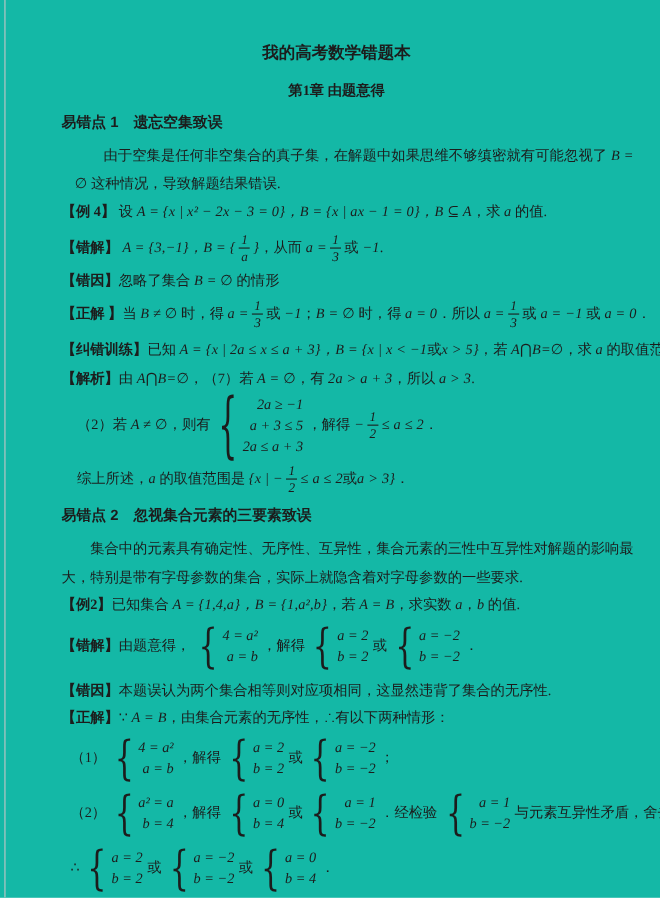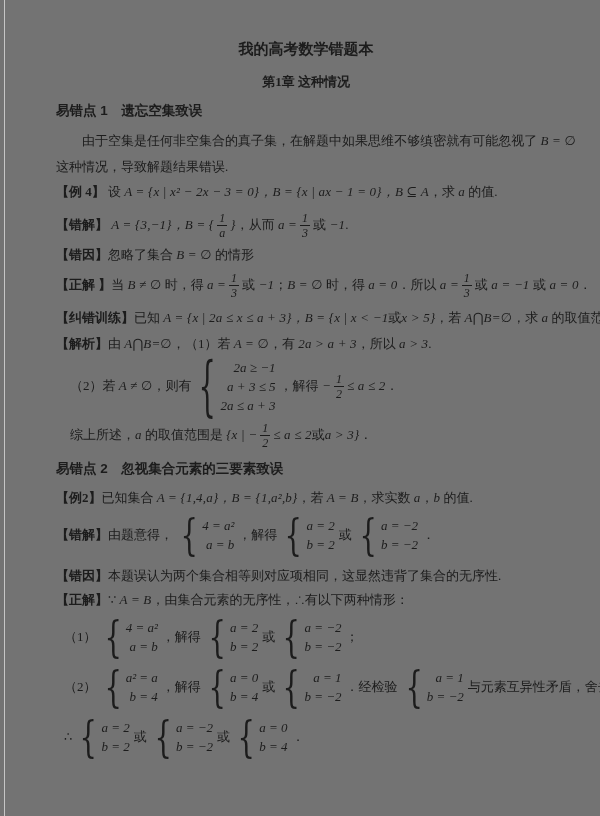--- a/index.html
+++ b/index.html
@@ -1,17 +1,17 @@
 <!DOCTYPE html>
 <html><head>
 <meta charset="utf-8">
 <style>
   html,body{margin:0;padding:0;}
   body{width:600px;height:816px;background:#f2f2f2;font-family:"Liberation Serif",serif;}
-  .page{position:relative;width:600px;height:816px;background:#737373;overflow:hidden;
+  .page{position:relative;width:600px;height:816px;background:#14b8a6;overflow:hidden;
         box-sizing:border-box;padding:40px 24px 8px 56px;color:#1c1c1c;}
   .edge{position:absolute;left:4px;top:0;bottom:0;width:1px;background:#c6c6c6;}
   .doc-title{font-family:"Liberation Sans","DejaVu Sans",sans-serif;font-weight:700;font-size:15px;
              text-align:center;margin-left:-20px;height:18px;line-height:18px;margin-bottom:16px;}
   .doc-chapter{font-family:"Liberation Serif","DejaVu Serif",serif;font-weight:700;font-size:13px;
              text-align:center;margin-left:-20px;height:16px;line-height:16px;margin-bottom:10px;}
   .sec-heading{font-family:"Liberation Sans","DejaVu Sans",sans-serif;font-weight:700;font-size:13.5px;
              height:16px;line-height:16px;margin-bottom:6px;display:flex;align-items:center;white-space:pre;}
   .para{font-size:13px;line-height:26px;text-align:justify;text-indent:2em;margin:0 0 0 0;
         font-family:"Liberation Serif","DejaVu Serif",serif;}
@@ -37,33 +37,34 @@
   [data-ln="h22"]{min-height:22px;} [data-ln="h24"]{min-height:24px;}
   [data-ln="h38"]{min-height:38px;} [data-ln="h46"]{min-height:46px;}
   [data-ln="h50"]{min-height:50px;} [data-ln="h60"]{min-height:60px;}
 </style>
 </head>
 <body>
 
 <div class="page">
   <div class="edge"></div>
   <div class="doc-title">我的高考数学错题本</div>
-  <div class="doc-chapter">第1章  这种情况</div>
+  <div class="doc-chapter">第1章  由题意得</div>
   <div id="doc-body">
       <div class="sec-heading" data-ln="h22" style="margin-bottom: 6px;"><span class="lbl">易错点 1　遗忘空集致误</span></div>
-      <p class="para" style="margin-bottom: 0px;"><span class="txt">由于空集是任何非空集合的真子集，在解题中如果思维不够缜密就有可能忽视了 </span><span class="math">B = ∅</span><span class="txt"> 这种情况，导致解题结果错误.</span></p>
+      <p class="para" style="margin-bottom: 0px; margin-left: 12px;"><span class="txt">由于空集是任何非空集合的真子集，在解题中如果思维不够缜密就有可能忽视了 </span><span class="math">B = ∅</span><span class="txt"> 这种情况，导致解题结果错误.</span></p>
       <div class="mline" data-ln="h24" style="margin-bottom: 2px;"><span class="lbl">【例 4】 </span><span class="txt">设 </span><span class="math">A = {x | x² − 2x − 3 = 0}，B = {x | ax − 1 = 0}，B ⊆ A</span><span class="txt">，求 </span><span class="math">a</span><span class="txt"> 的值.</span></div>
       <div class="mline" data-ln="h38" style="margin-bottom: 0px;"><span class="lbl">【错解】 </span><span class="math">A = {3,−1}，B = {</span><span class="frac"><span class="fn">1</span><span class="fd">a</span></span><span class="math">}</span><span class="txt">，从而 </span><span class="math">a =</span><span class="frac"><span class="fn">1</span><span class="fd">3</span></span><span class="txt">或</span><span class="math"> −1</span><span class="txt">.</span></div>
       <div class="mline" data-ln="h22" style="margin-bottom: 0px;"><span class="lbl">【错因】</span><span class="txt">忽略了集合 </span><span class="math">B = ∅</span><span class="txt"> 的情形</span></div>
       <div class="mline" data-ln="h38" style="margin-bottom: 2px;"><span class="lbl">【正解 】</span><span class="txt">当 </span><span class="math">B ≠ ∅</span><span class="txt"> 时，得 </span><span class="math">a =</span><span class="frac"><span class="fn">1</span><span class="fd">3</span></span><span class="txt">或</span><span class="math"> −1</span><span class="txt">；</span><span class="math">B = ∅</span><span class="txt"> 时，得 </span><span class="math">a = 0</span><span class="txt">．所以 </span><span class="math">a =</span><span class="frac"><span class="fn">1</span><span class="fd">3</span></span><span class="txt">或</span><span class="math"> a = −1 </span><span class="txt">或</span><span class="math"> a = 0</span><span class="txt">．</span></div>
       <div class="mline" data-ln="h24" style="margin-bottom: 2px;"><span class="lbl">【纠错训练】</span><span class="txt">已知 </span><span class="math">A = {x | 2a ≤ x ≤ a + 3}，B = {x | x &lt; −1</span><span class="txt">或</span><span class="math">x &gt; 5}</span><span class="txt">，若 </span><span class="math">A⋂B=∅</span><span class="txt">，求 </span><span class="math">a</span><span class="txt"> 的取值范围.</span></div>
-      <div class="mline" data-ln="h24" style="margin-bottom: 0px;"><span class="lbl">【解析】</span><span class="txt">由 </span><span class="math">A⋂B=∅</span><span class="txt">，（1）若 </span><span class="math">A = ∅</span><span class="txt">，有 </span><span class="math">2a &gt; a + 3</span><span class="txt">，所以 </span><span class="math">a &gt; 3</span><span class="txt">.</span></div>
+      <div class="mline" data-ln="h24" style="margin-bottom: 0px;"><span class="lbl">【解析】</span><span class="txt">由 </span><span class="math">A⋂B=∅</span><span class="txt">，（7）若 </span><span class="math">A = ∅</span><span class="txt">，有 </span><span class="math">2a &gt; a + 3</span><span class="txt">，所以 </span><span class="math">a &gt; 3</span><span class="txt">.</span></div>
       <div class="mline" data-ln="h60" style="padding-left: 14px; margin-bottom: 0px;"><span class="txt">（2）若 </span><span class="math">A ≠ ∅</span><span class="txt">，则有</span><span class="cases"><span class="brace rows3">{</span><span class="crows"><span class="crow">2a ≥ −1</span><span class="crow">a + 3 ≤ 5</span><span class="crow">2a ≤ a + 3</span></span></span><span class="txt">，解得</span><span class="math"> −</span><span class="frac"><span class="fn">1</span><span class="fd">2</span></span><span class="math">≤ a ≤ 2</span><span class="txt">．</span></div>
       <div class="mline" data-ln="h38" style="padding-left: 14px; margin-bottom: 4px;"><span class="txt">综上所述，</span><span class="math">a</span><span class="txt"> 的取值范围是 </span><span class="math">{x | −</span><span class="frac"><span class="fn">1</span><span class="fd">2</span></span><span class="math">≤ a ≤ 2</span><span class="txt">或</span><span class="math">a &gt; 3}</span><span class="txt">．</span></div>
       <div class="sec-heading" data-ln="h22" style="margin-bottom: 6px;"><span class="lbl">易错点 2　忽视集合元素的三要素致误</span></div>
+      <p class="para" style="margin-bottom: 0px;"><span class="txt">集合中的元素具有确定性、无序性、互异性，集合元素的三性中互异性对解题的影响最大，特别是带有字母参数的集合，实际上就隐含着对字母参数的一些要求.</span></p>
       <div class="mline" data-ln="h24" style="margin-bottom: 0;"><span class="lbl">【例2】</span><span class="txt">已知集合 </span><span class="math">A = {1,4,a}，B = {1,a²,b}</span><span class="txt">，若 </span><span class="math">A = B</span><span class="txt">，求实数 </span><span class="math">a</span><span class="txt">，</span><span class="math">b</span><span class="txt"> 的值.</span></div>
       <div class="mline" data-ln="h50" style="margin-bottom: 4px;"><span class="lbl">【错解】</span><span class="txt">由题意得，</span><span class="cases"><span class="brace rows2">{</span><span class="crows"><span class="crow">4 = a²</span><span class="crow">a = b</span></span></span><span class="txt">，解得</span><span class="cases"><span class="brace rows2">{</span><span class="crows"><span class="crow">a = 2</span><span class="crow">b = 2</span></span></span><span class="txt">或</span><span class="cases"><span class="brace rows2">{</span><span class="crows"><span class="crow">a = −2</span><span class="crow">b = −2</span></span></span><span class="txt">．</span></div>
       <div class="mline" data-ln="h24" style="margin-bottom: 0px;"><span class="lbl">【错因】</span><span class="txt">本题误认为两个集合相等则对应项相同，这显然违背了集合的无序性.</span></div>
       <div class="mline" data-ln="h24" style="margin-bottom: 2px; text-align: right;"><span class="lbl">【正解】</span><span class="txt">∵ </span><span class="math">A = B</span><span class="txt">，由集合元素的无序性，∴有以下两种情形：</span></div>
       <div class="mline" data-ln="h46" style="padding-left: 8px; margin-bottom: 2px;"><span class="txt">（1）</span><span class="cases"><span class="brace rows2">{</span><span class="crows"><span class="crow">4 = a²</span><span class="crow">a = b</span></span></span><span class="txt">，解得</span><span class="cases"><span class="brace rows2">{</span><span class="crows"><span class="crow">a = 2</span><span class="crow">b = 2</span></span></span><span class="txt">或</span><span class="cases"><span class="brace rows2">{</span><span class="crows"><span class="crow">a = −2</span><span class="crow">b = −2</span></span></span><span class="txt">；</span></div>
       <div class="mline" data-ln="h50" style="padding-left: 8px; margin-bottom: 2px;"><span class="txt">（2）</span><span class="cases"><span class="brace rows2">{</span><span class="crows"><span class="crow">a² = a</span><span class="crow">b = 4</span></span></span><span class="txt">，解得</span><span class="cases"><span class="brace rows2">{</span><span class="crows"><span class="crow">a = 0</span><span class="crow">b = 4</span></span></span><span class="txt">或</span><span class="cases"><span class="brace rows2">{</span><span class="crows"><span class="crow">a = 1</span><span class="crow">b = −2</span></span></span><span class="txt">．经检验</span><span class="cases"><span class="brace rows2">{</span><span class="crows"><span class="crow">a = 1</span><span class="crow">b = −2</span></span></span><span class="txt">与元素互异性矛盾，舍去.</span></div>
       <div class="mline" data-ln="h46" style="padding-left: 8px; margin-bottom: 0px;"><span class="txt">∴</span><span class="cases"><span class="brace rows2">{</span><span class="crows"><span class="crow">a = 2</span><span class="crow">b = 2</span></span></span><span class="txt">或</span><span class="cases"><span class="brace rows2">{</span><span class="crows"><span class="crow">a = −2</span><span class="crow">b = −2</span></span></span><span class="txt">或</span><span class="cases"><span class="brace rows2">{</span><span class="crows"><span class="crow">a = 0</span><span class="crow">b = 4</span></span></span><span class="txt">．</span></div>
     </div>
 </div>
 

